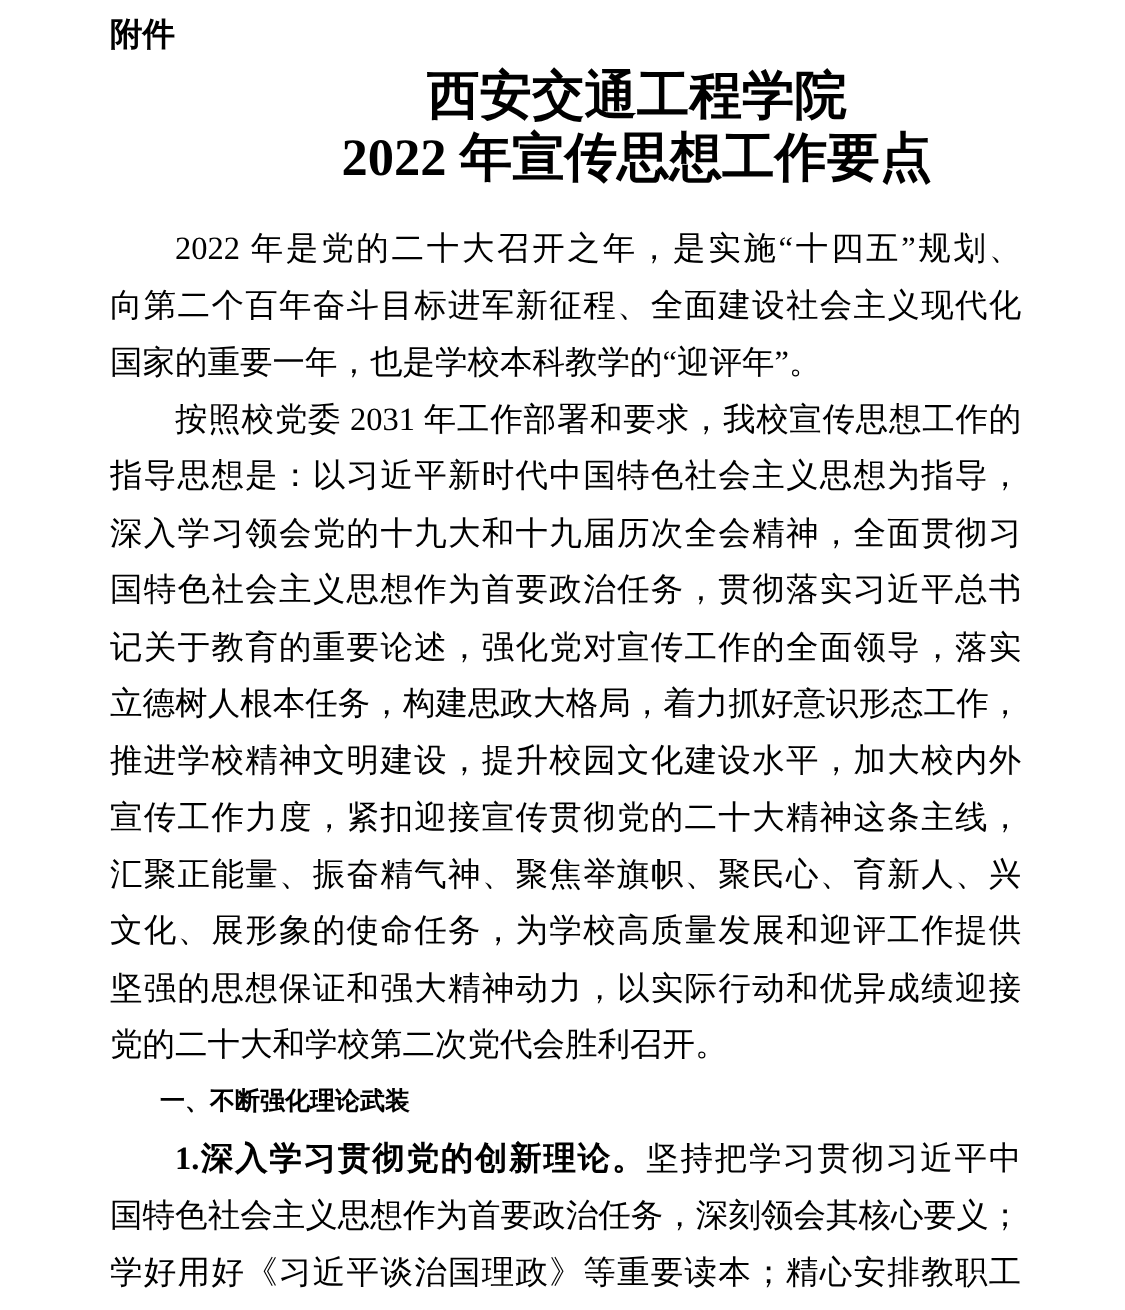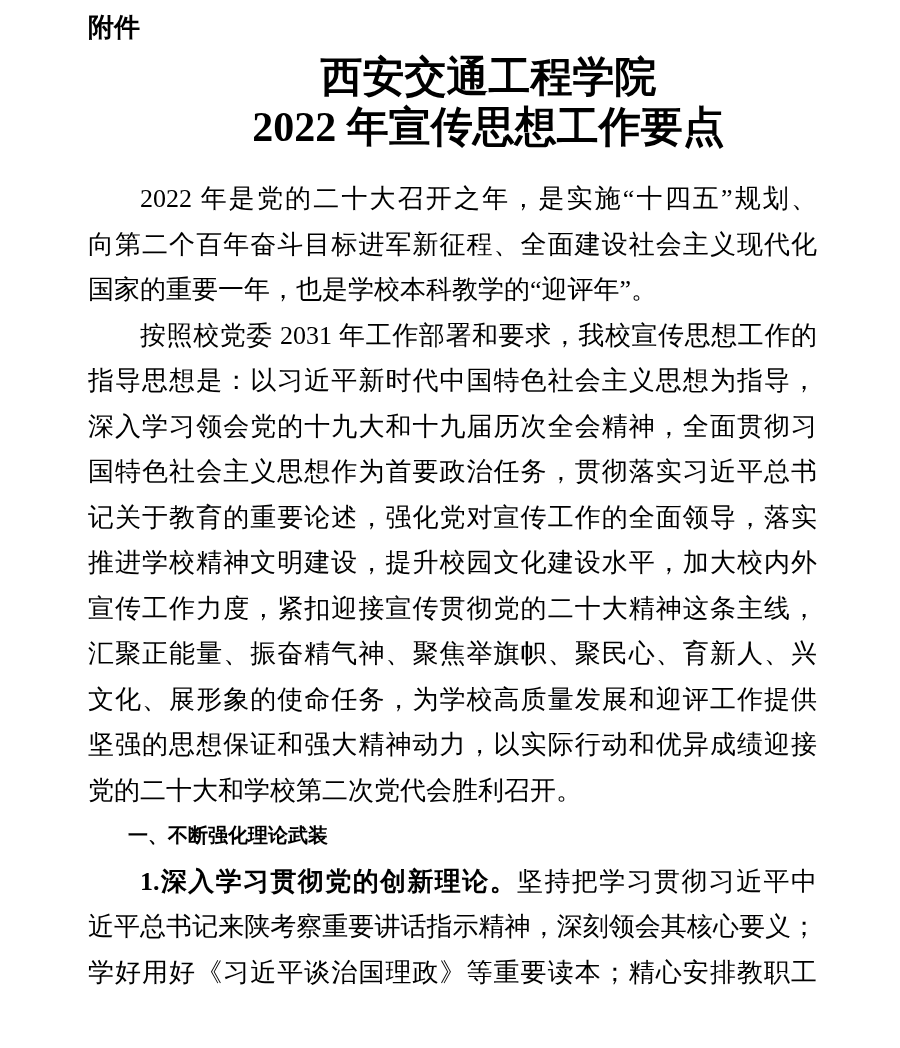--- a/index.html
+++ b/index.html
@@ -24,21 +24,21 @@
     margin-top: 10px;
     font-family: "Liberation Sans", "DejaVu Sans", sans-serif;
     font-weight: 700;
     font-size: 26px;
     line-height: 34px;
     text-align: left;
   }
   .title-block {
     margin-top: 8px;
     position: relative;
-    left: 36px;               
+    left: 57px;               
     text-align: center;
     font-family: "Liberation Serif", "DejaVu Serif", serif;
     font-weight: 700;
     font-size: 42px;
     line-height: 50px;
   }
   .doc-body {
     margin-top: 24px;
     font-family: "Liberation Serif", "DejaVu Serif", serif;
     font-size: 26px;
@@ -84,28 +84,29 @@
 
       <div class="line indent">2022 年是党的二十大召开之年，是实施“十四五”规划、</div>
       <div class="line">向第二个百年奋斗目标进军新征程、全面建设社会主义现代化</div>
       <div class="line natural">国家的重要一年，也是学校本科教学的“迎评年”。</div>
 
       <div class="line indent">按照校党委 2031 年工作部署和要求，我校宣传思想工作的</div>
       <div class="line">指导思想是：以习近平新时代中国特色社会主义思想为指导，</div>
       <div class="line">深入学习领会党的十九大和十九届历次全会精神，全面贯彻习</div>
       <div class="line">国特色社会主义思想作为首要政治任务，贯彻落实习近平总书</div>
       <div class="line">记关于教育的重要论述，强化党对宣传工作的全面领导，落实</div>
+      <div class="line">立德树人根本任务，构建思政大格局，着力抓好意识形态工作，</div>
       <div class="line">推进学校精神文明建设，提升校园文化建设水平，加大校内外</div>
       <div class="line">宣传工作力度，紧扣迎接宣传贯彻党的二十大精神这条主线，</div>
       <div class="line">汇聚正能量、振奋精气神、聚焦举旗帜、聚民心、育新人、兴</div>
       <div class="line">文化、展形象的使命任务，为学校高质量发展和迎评工作提供</div>
       <div class="line">坚强的思想保证和强大精神动力，以实际行动和优异成绩迎接</div>
       <div class="line natural">党的二十大和学校第二次党代会胜利召开。</div>
 
       <div class="line section-heading">一、不断强化理论武装</div>
 
       <div class="line indent"><span class="bold-lead">1.深入学习贯彻党的创新理论。</span><span>坚持把学习贯彻习近平中</span></div>
-      <div class="line">近平总书记来陕考察重要讲话指示精神，深刻领会其核心要义；</div>
+      <div class="line">国特色社会主义思想作为首要政治任务，深刻领会其核心要义；</div>
       <div class="line">学好用好《习近平谈治国理政》等重要读本；精心安排教职工</div>
 
     </div>
   </div>
 </div>
 
 </body></html>

